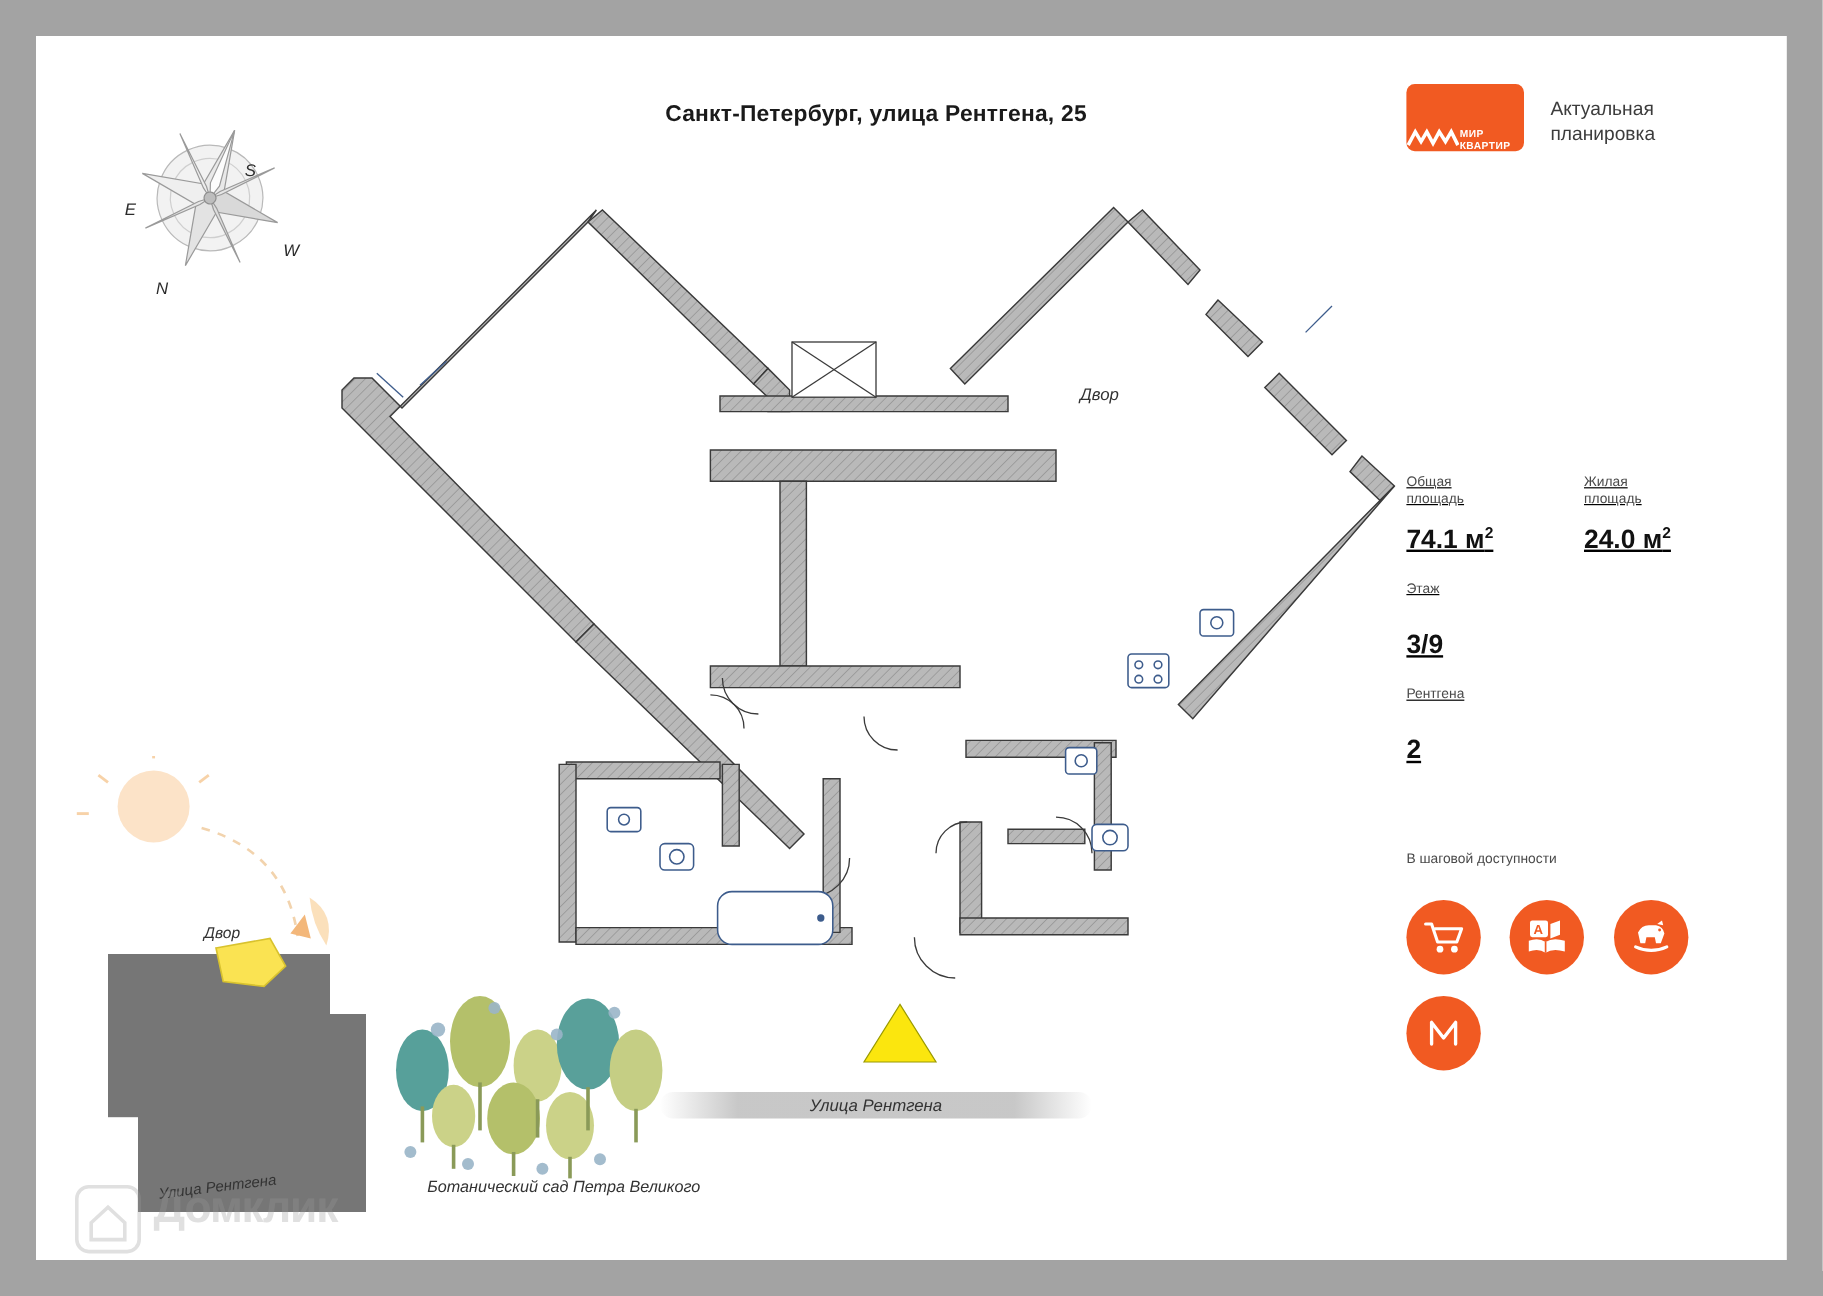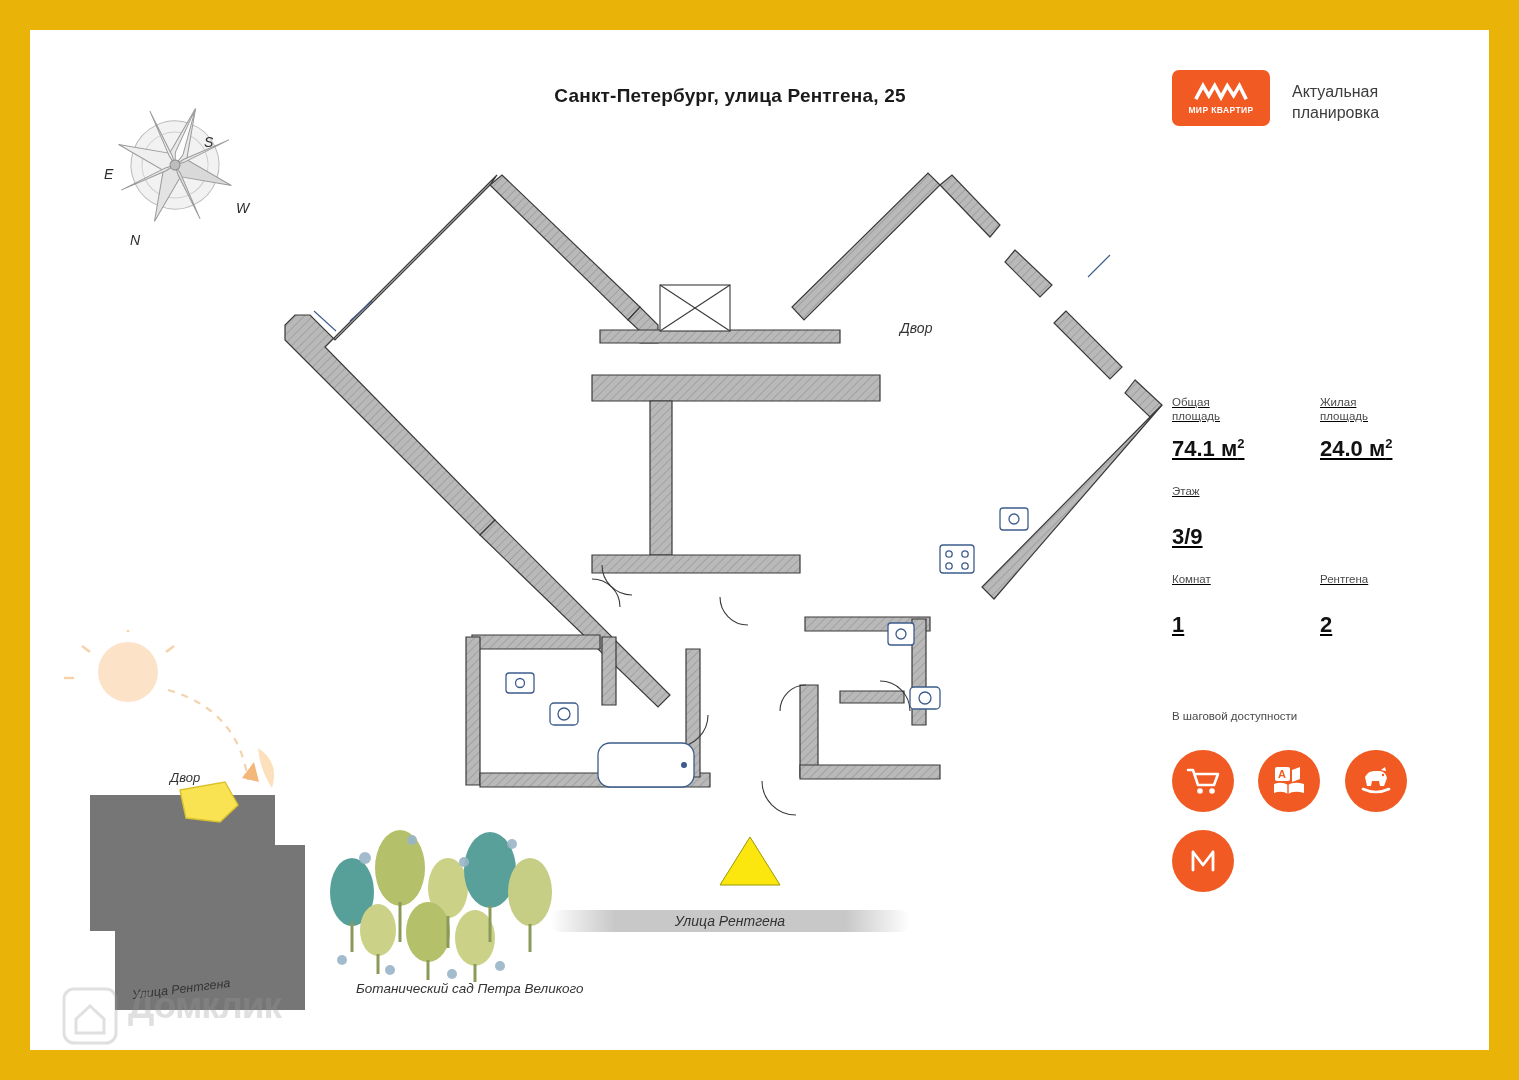--- a/index.html
+++ b/index.html
@@ -1,33 +1,33 @@
 <!DOCTYPE html>
 <html><head>
 <meta charset="utf-8">
 <style>
   html,body{margin:0;padding:0;background:#ffffff;}
   body{width:1519px;height:1080px;font-family:"Liberation Sans",sans-serif;overflow:hidden;}
-  .page{position:relative;width:1519px;height:1080px;background:#eab308;}
+  .page{position:relative;width:1519px;height:1080px;background:#a3a3a3;}
   .inner{position:absolute;left:30px;top:30px;width:1459px;height:1020px;background:#ffffff;}
 
   
   .title{
     position:absolute;left:380px;top:55px;width:640px;text-align:center;
     font-size:19px;font-weight:bold;color:#1a1a1a;letter-spacing:.2px;
   }
 
   
   .compass{position:absolute;left:50px;top:40px;width:190px;height:190px;}
   .compass .lbl{position:absolute;font-size:14px;font-style:italic;color:#2b2b2b;}
 
   
   .logo-box{
     position:absolute;left:1142px;top:40px;width:98px;height:56px;background:#f15a22;border-radius:7px;
-    display:flex;flex-direction:column;align-items:center;justify-content:center;
+    display:flex;flex-direction:row;align-items:flex-end;justify-content:center;
   }
   .logo-mark{width:54px;height:22px;}
   .logo-text{color:#fff;font-size:8.5px;font-weight:bold;letter-spacing:.4px;margin-top:2px;}
   .brand-note{position:absolute;left:1262px;top:52px;width:120px;font-size:16px;color:#3c3c3c;line-height:1.3;}
 
   
   .specs{position:absolute;left:1142px;top:365px;width:300px;text-decoration:underline;}
   .spec-row{display:flex;}
   .spec-cell{width:148px;}
   .spec-label{font-size:11.5px;color:#4a4a4a;line-height:1.25;min-height:28px;}
@@ -115,24 +115,20 @@
           <div class="spec-value">24.0 м<sup>2</sup></div>
         </div>
       </div>
       <div class="spec-row">
         <div class="spec-cell">
           <div class="spec-label">Этаж</div>
           <div class="spec-value">3/9</div>
         </div>
       </div>
       <div class="spec-row">
-        <div class="spec-cell">
-          <div class="spec-label">Комнат</div>
-          <div class="spec-value">1</div>
-        </div>
         <div class="spec-cell">
           <div class="spec-label">Рентгена</div>
           <div class="spec-value">2</div>
         </div>
       </div>
     </div>
 
     <div class="walk-title">В шаговой доступности</div>
     <div class="icons">
       <div>

